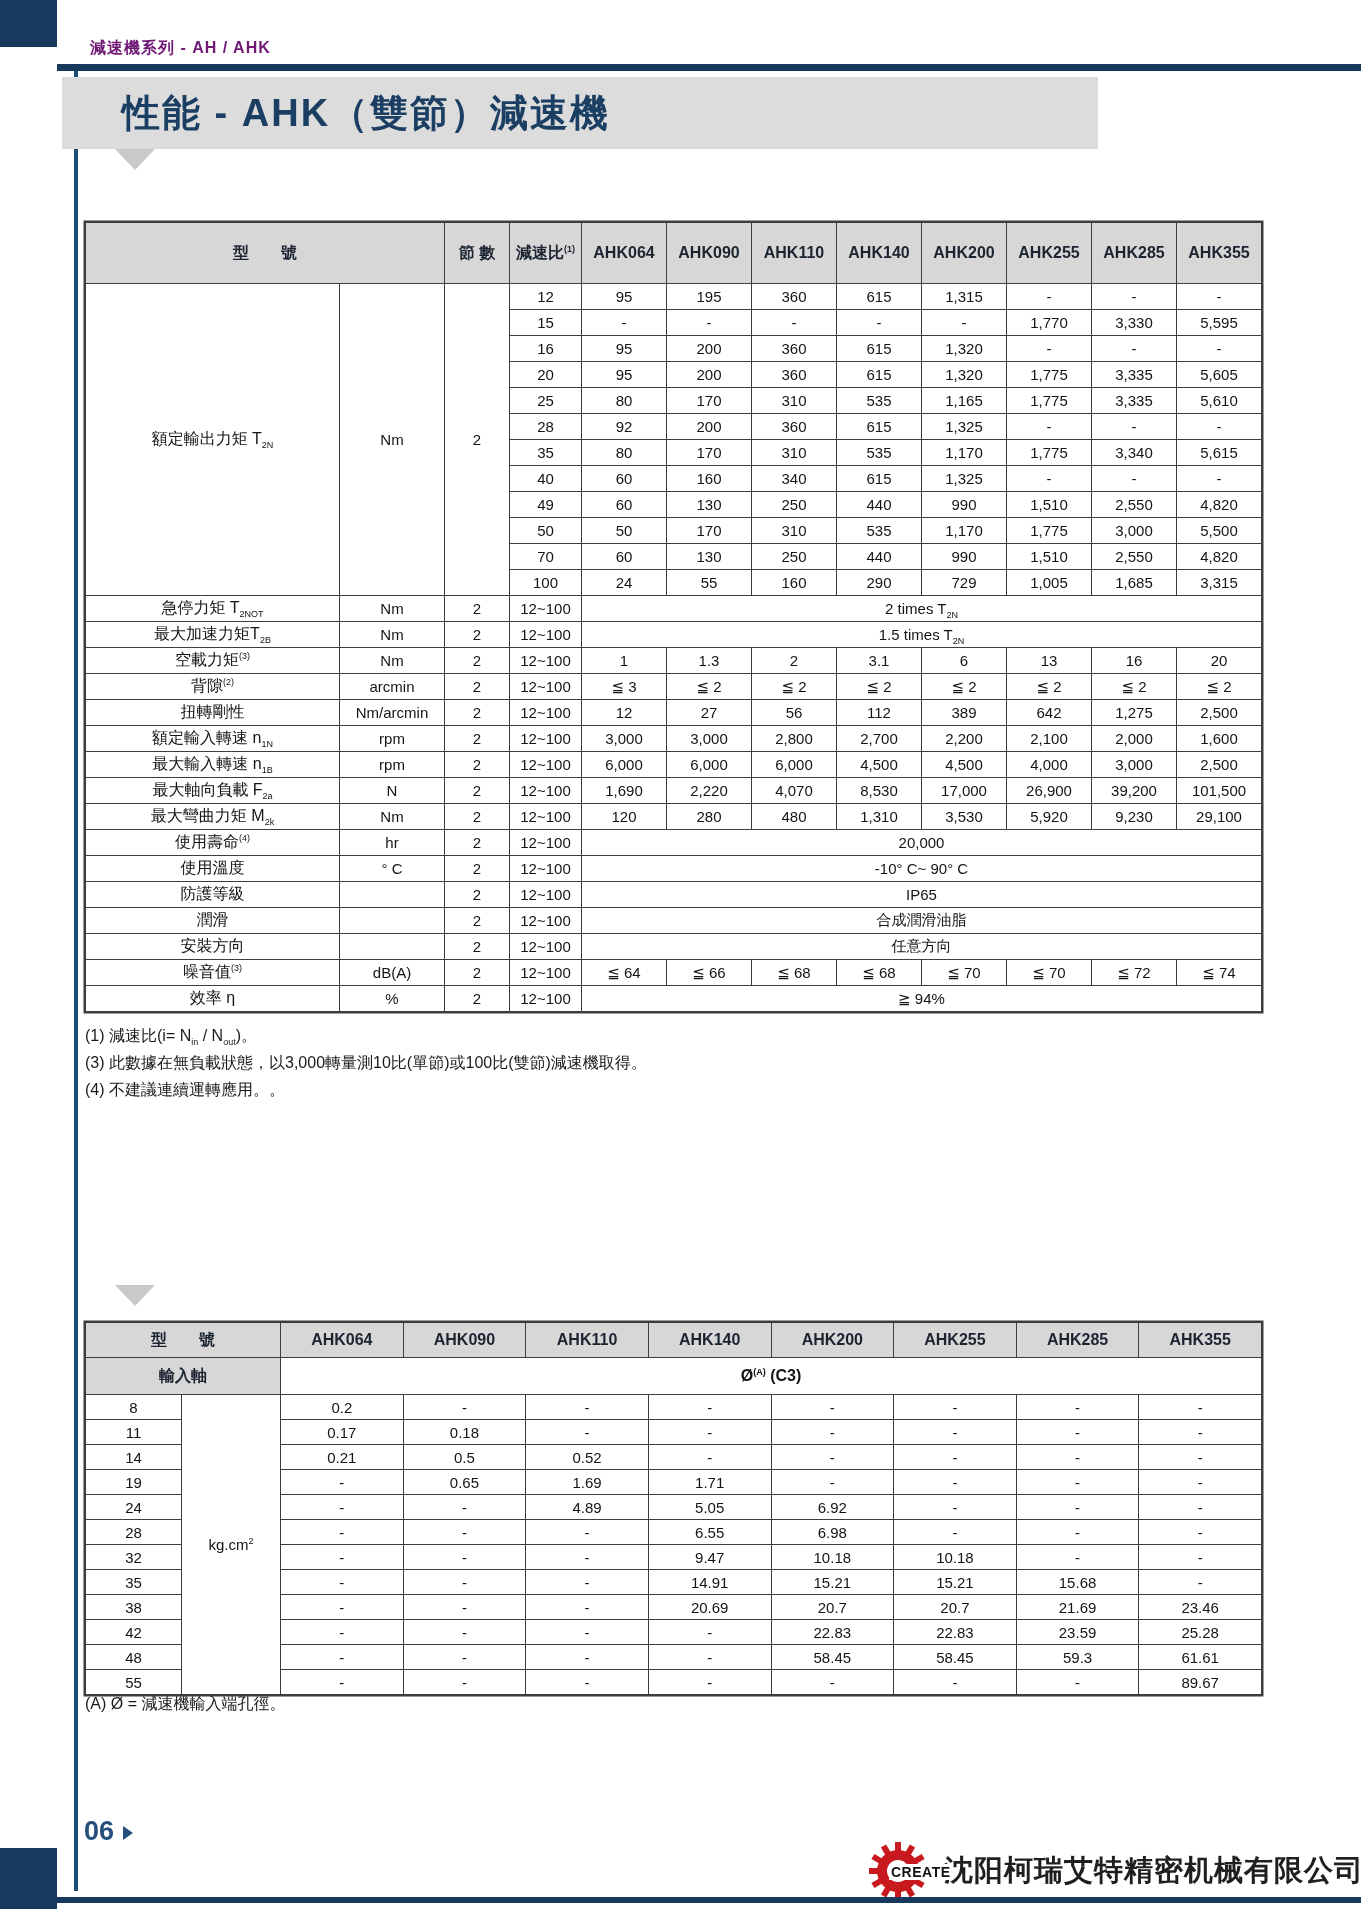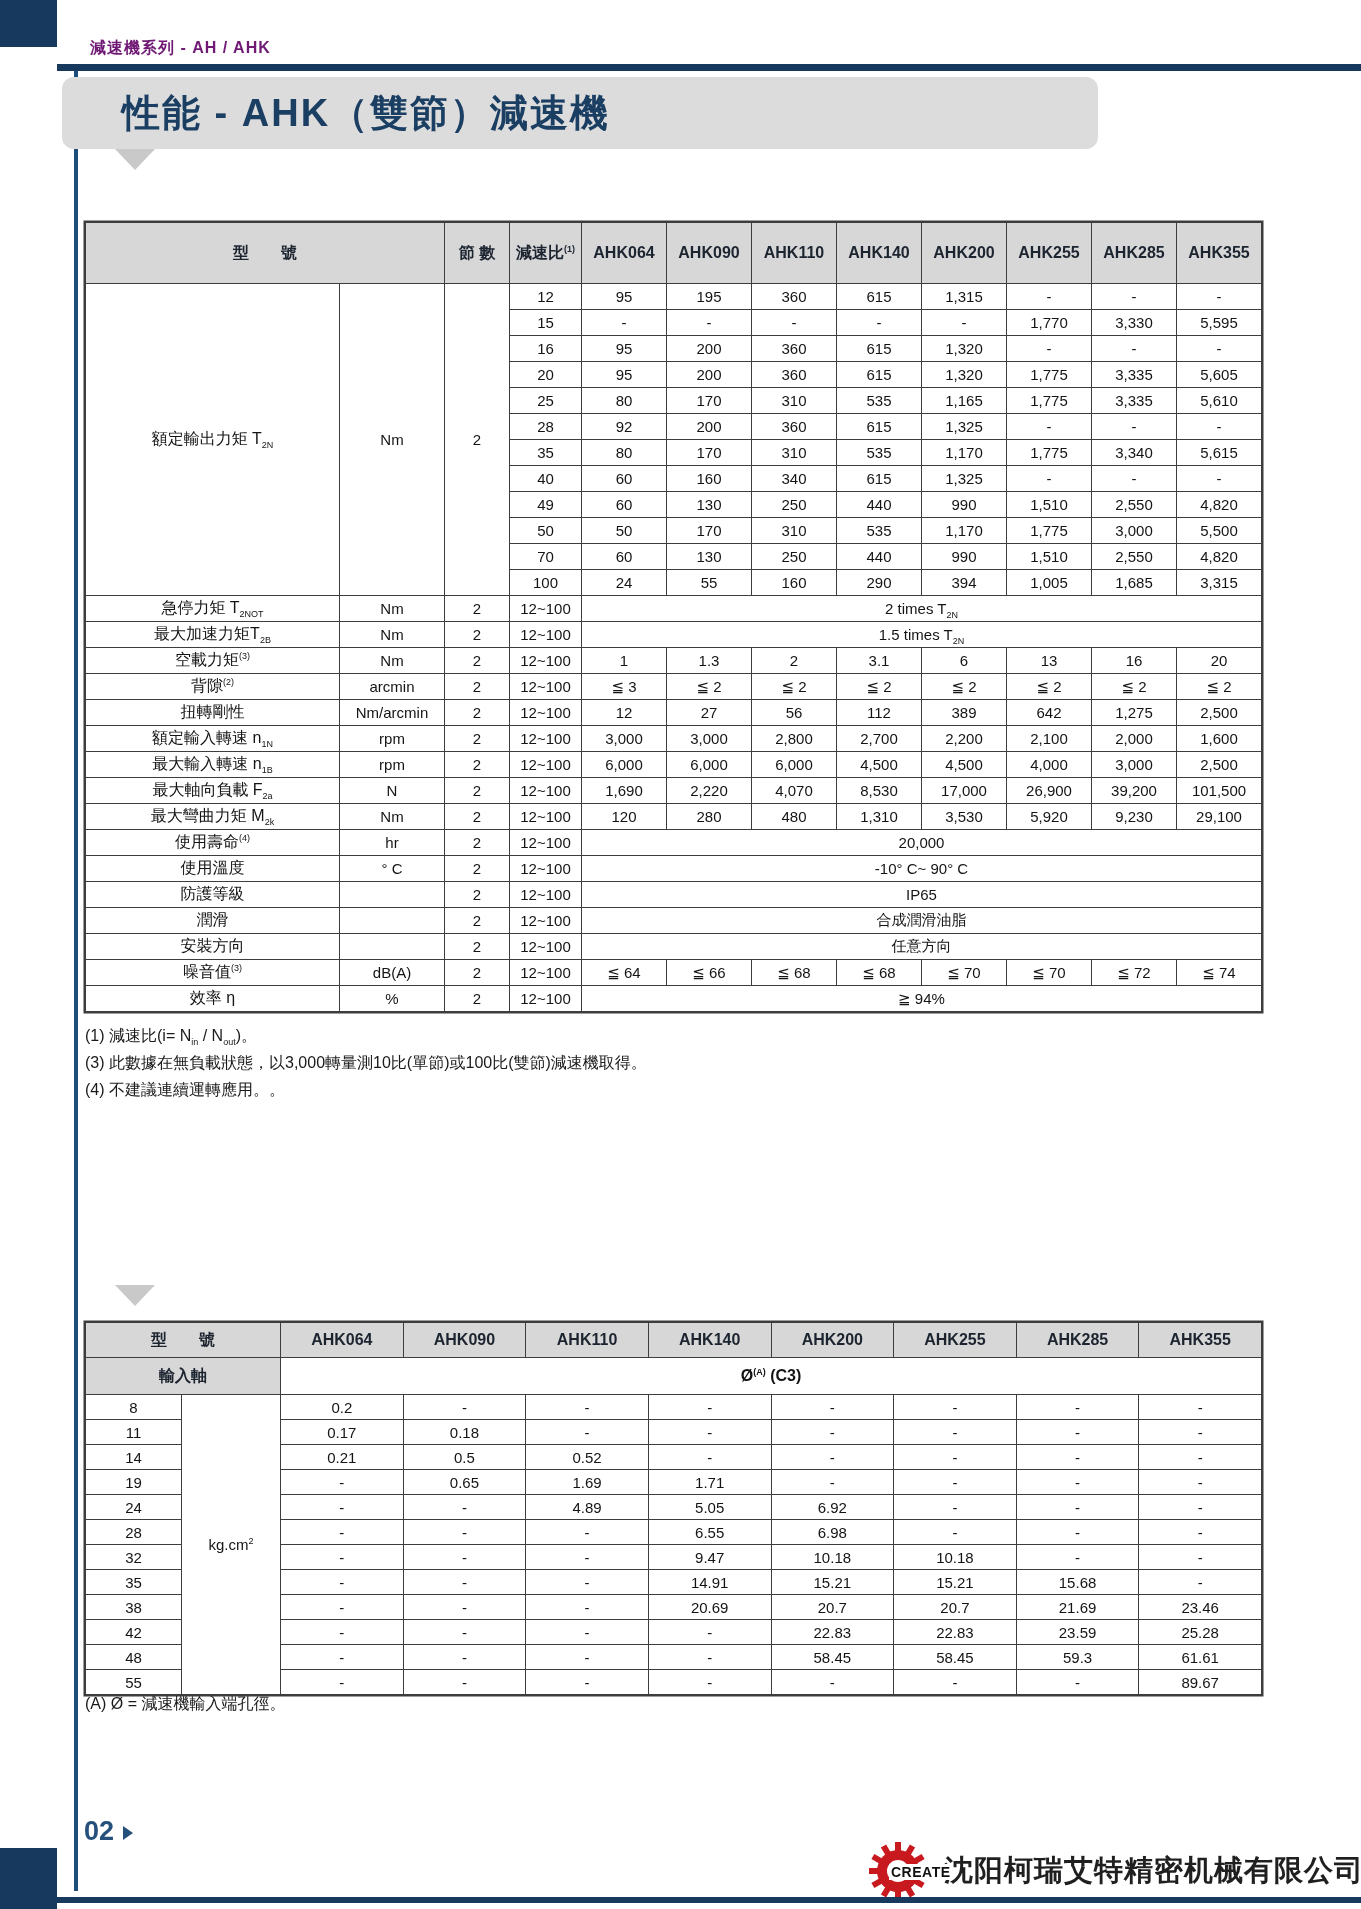--- a/index.html
+++ b/index.html
@@ -57,21 +57,21 @@
 </head>
 <body>
 
 <div class="page">
 
   <div class="corner-top"></div>
   <div class="series-label">減速機系列 - AH / AHK</div>
   <div class="top-rule"></div>
   <div class="left-rule"></div>
 
-  <div class="banner" style="top:77px;border-radius:12px;">
+  <div class="banner" style="top:77px;">
     <div class="banner-title">性能 - AHK（雙節）減速機</div>
   </div>
   <div class="banner-tail" style="top:149px;"></div>
 
   <table class="data spec-table">
     <colgroup>
       <col style="width:254px">
         <col style="width:105px">
         <col style="width:65px">
         <col style="width:72px">
@@ -223,21 +223,21 @@
           <td>1,510</td>
           <td>2,550</td>
           <td>4,820</td>
         </tr>
         <tr>
           <td>100</td>
           <td>24</td>
           <td>55</td>
           <td>160</td>
           <td>290</td>
-          <td>394</td>
+          <td>729</td>
           <td>1,005</td>
           <td>1,685</td>
           <td>3,315</td>
         </tr>
         <tr>
           <td class="lbl">急停力矩 T<sub>2NOT</sub></td>
           <td class="unit">Nm</td>
           <td>2</td>
           <td>12~100</td>
           <td class="merged" colspan="8">2 times T<sub>2N</sub></td>
@@ -577,21 +577,21 @@
           <td>-</td>
           <td>-</td>
           <td>89.67</td>
         </tr>
       </tbody>
   </table>
 
   <div class="inertia-footnote">(A) Ø = 減速機輸入端孔徑。</div>
 
   <div class="page-num-wrap">
-    <span class="page-num">02</span>
+    <span class="page-num">06</span>
     <span class="page-num-arrow"></span>
   </div>
 
   <div class="logo">
     <span class="gear-wrap">
       <svg width="66" height="66" viewBox="0 0 66 66">
         <g fill="#c8191f">
           <circle cx="30" cy="33" r="21"></circle>
           <rect x="27" y="4" width="6" height="10" transform="rotate(0 30 33)"></rect>
           <rect x="27" y="4" width="6" height="10" transform="rotate(30 30 33)"></rect>

